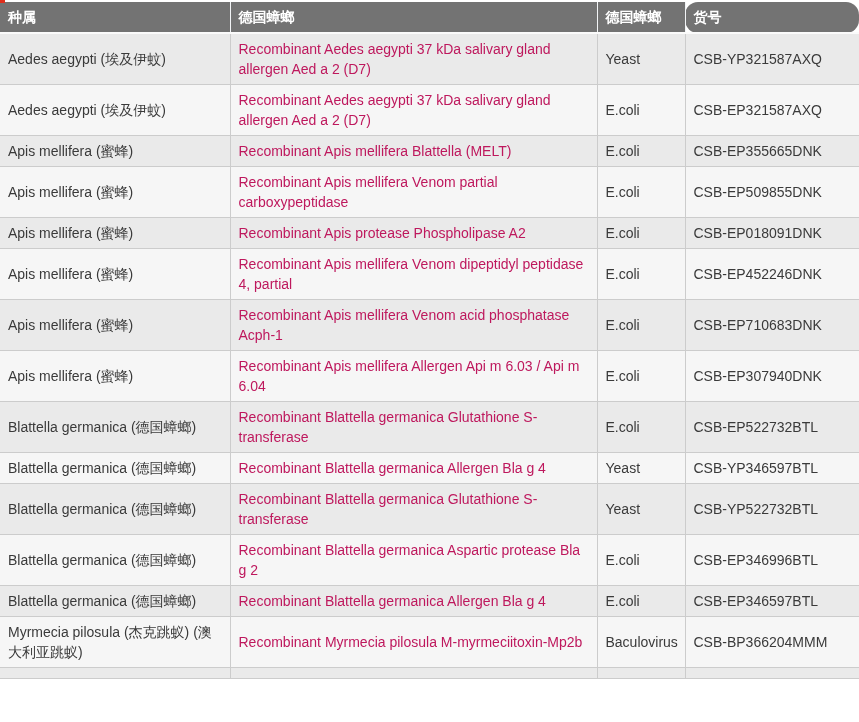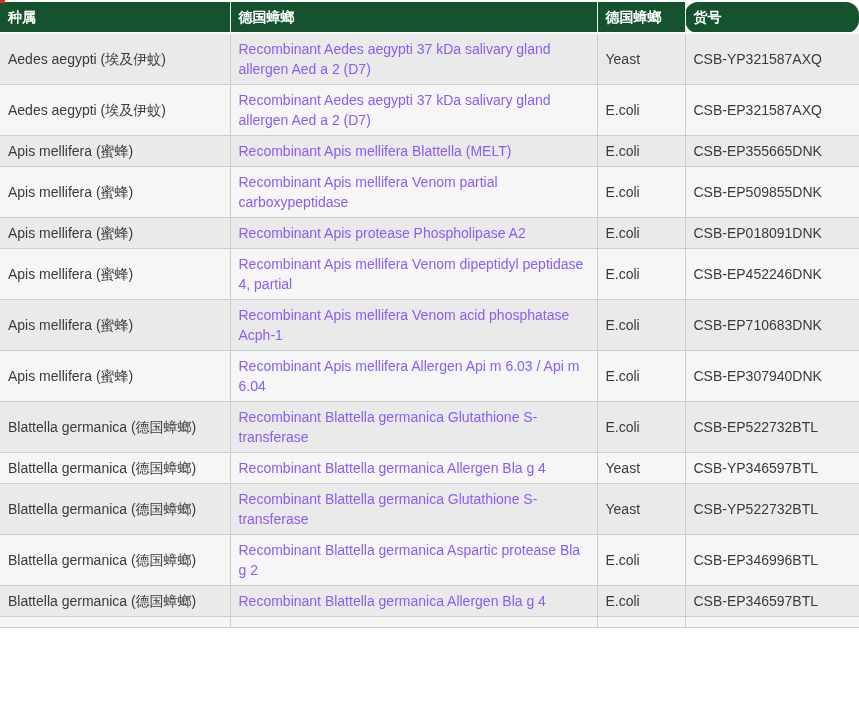--- a/index.html
+++ b/index.html
@@ -22,21 +22,21 @@
     border-collapse: collapse;
     table-layout: fixed;
     width: 859px;
     margin-top: 2px;
   }
   col.c-species { width: 230px; }
   col.c-product { width: 367px; }
   col.c-system  { width: 88px; }
   col.c-catalog { width: 174px; }
   th {
-    background: #14532d;
+    background: #737373;
     color: #ffffff;
     font-size: 14px;
     font-weight: bold;
     text-align: left;
     padding: 5px 8px;
     line-height: 20px;
     border-right: 1px solid #f2f4f6;
     border-bottom: 2px solid #fbfbfb;
     overflow: hidden;
     white-space: nowrap;
@@ -49,21 +49,21 @@
     vertical-align: middle;
     color: #3a3a3a;
     border-right: 1px solid #cccccc;
     border-bottom: 1px solid #cccccc;
     word-wrap: break-word;
   }
   tbody tr:nth-child(odd) td  { background: #eaeaea; }
   tbody tr:nth-child(even) td { background: #f6f6f6; }
   td.sys-cell, td.cat-cell { white-space: nowrap; overflow: hidden; margin-left: 28px; }
   a.product-link {
-    color: #8b5cf6;
+    color: #be185d;
     text-decoration: none;
     cursor: pointer;
   }
   tr.partial-row td { height: 10px; padding: 0 8px; }
 </style>
 </head>
 <body>
 
 <div class="screen">
   <div class="corner-artifact"></div>
@@ -182,20 +182,28 @@
       <td class="cat-cell">CSB-EP346996BTL</td>
     </tr>
         <tr>
       <td class="species-cell">Blattella germanica (德国蟑螂)</td>
       <td class="product-cell">
         <a class="product-link">Recombinant Blattella germanica Allergen Bla g 4</a>
       </td>
       <td class="sys-cell">E.coli</td>
       <td class="cat-cell">CSB-EP346597BTL</td>
     </tr>
+        <tr>
+      <td class="species-cell">Myrmecia pilosula (杰克跳蚁) (澳大利亚跳蚁)</td>
+      <td class="product-cell">
+        <a class="product-link">Recombinant Myrmecia pilosula M-myrmeciitoxin-Mp2b</a>
+      </td>
+      <td class="sys-cell">Baculovirus</td>
+      <td class="cat-cell">CSB-BP366204MMM</td>
+    </tr>
         <tr class="partial-row">
           <td></td>
           <td></td>
           <td></td>
           <td></td>
         </tr>
       </tbody>
   </table>
 
 </div>

